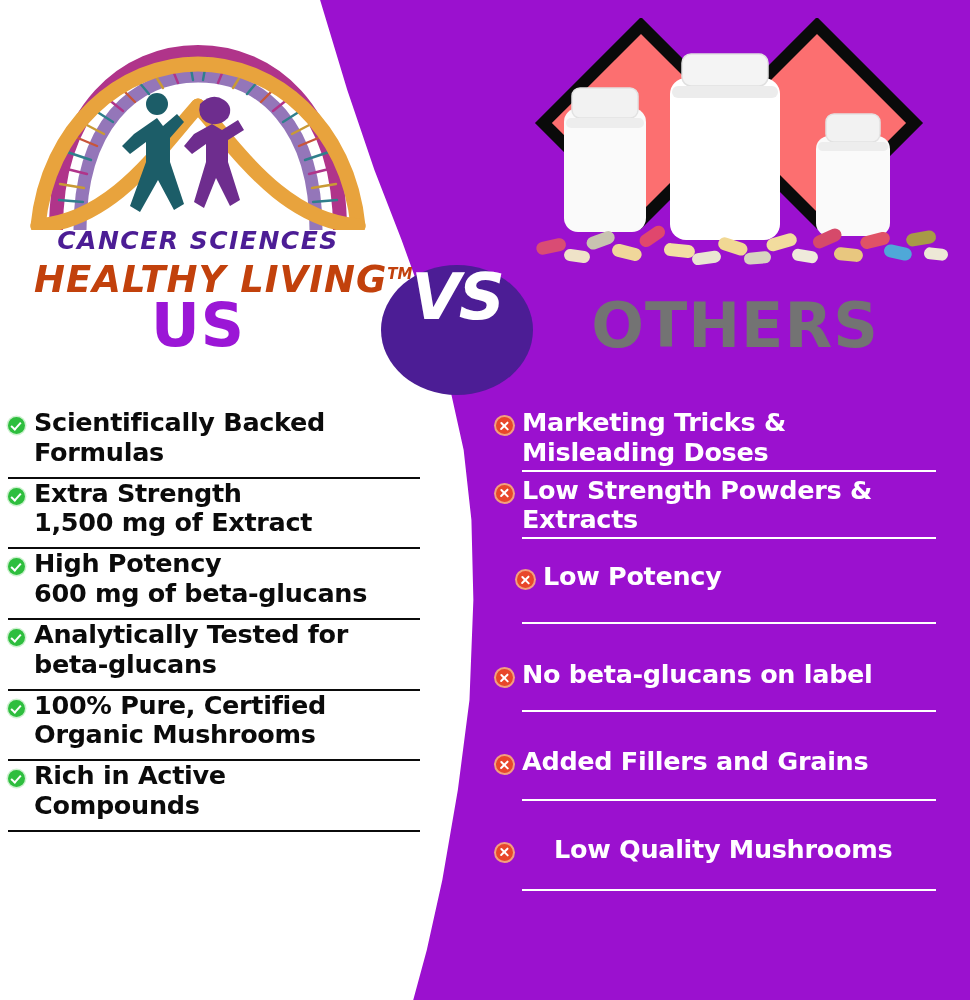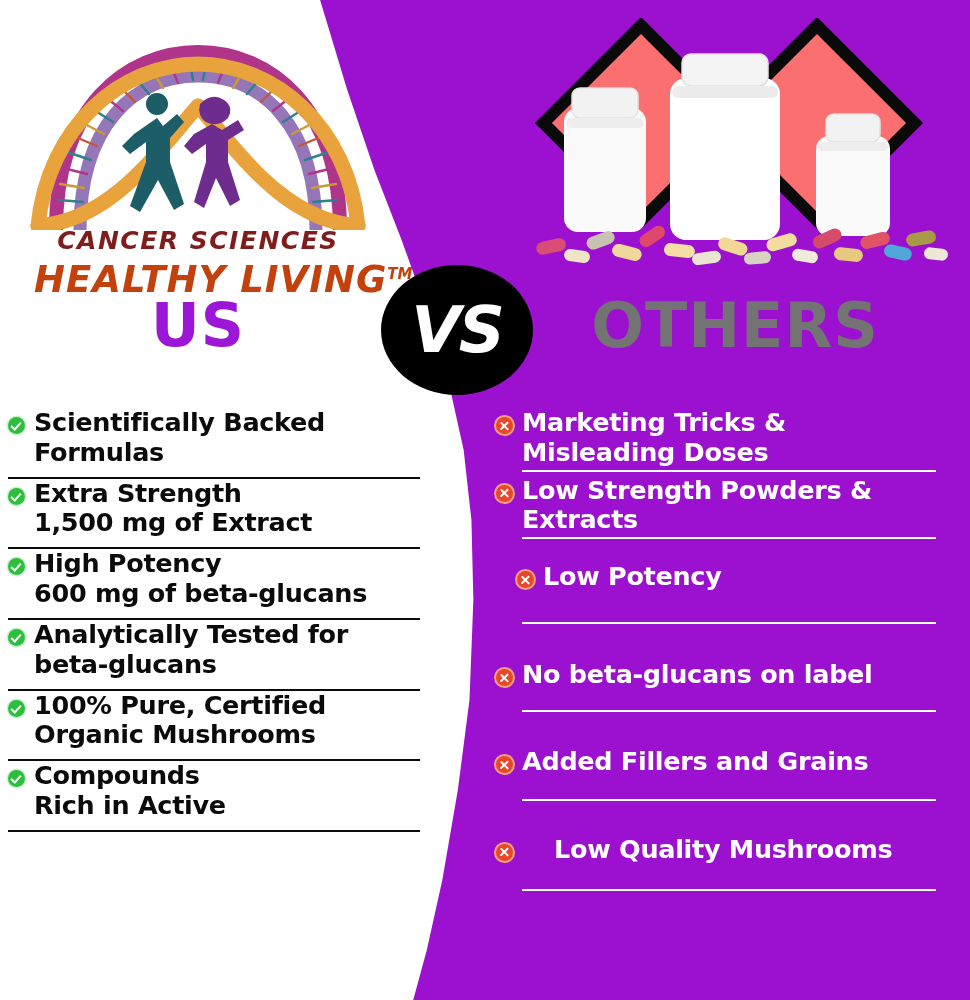--- a/index.html
+++ b/index.html
@@ -45,40 +45,40 @@
       42.8% 46%, 40.6% 34%, 37.0% 22%, 32.4% 10%
     );
   }
 
   
   .logo-block{position:absolute;left:18px;top:30px;width:360px;height:260px;}
   .logo-svg{display:block;width:360px;height:200px;}
   .brand-line1{
     position:absolute;left:0;top:196px;width:360px;text-align:center;
     font-family:"DejaVu Sans", sans-serif;font-weight:700;font-style:italic;
-    font-size:25px;letter-spacing:1.5px;color:#7f1d1d;
+    font-size:25px;letter-spacing:1.5px;color:#4c1d95;
   }
   .brand-line2{
     position:absolute;left:16px;top:228px;width:360px;text-align:center;
     font-family:"DejaVu Sans", sans-serif;font-weight:700;font-style:italic;
     font-size:37px;letter-spacing:1px;color:#c2410c;white-space:nowrap;
   }
   .brand-tm{font-size:15px;vertical-align:super;letter-spacing:0;}
 
   .us-title{
     position:absolute;left:18px;top:295px;width:360px;text-align:center;
     font-family:"DejaVu Sans", sans-serif;font-weight:700;font-size:60px;
     color:#9B16D6;letter-spacing:1px;line-height:1;
   }
 
   
   .vs-badge{
     position:absolute;left:381px;top:265px;width:152px;height:130px;
-    border-radius:50%;background:#000000;
-    display:flex;align-items:center;justify-content:center;
+    border-radius:50%;background:#4c1d95;
+    display:flex;justify-content:center;
   }
   .vs-badge span{
     font-family:"DejaVu Sans", sans-serif;font-weight:700;font-style:italic;
     font-size:64px;color:#ffffff;letter-spacing:-2px;line-height:1;
   }
 
   
   .others-art{position:absolute;left:520px;top:18px;width:430px;height:270px;}
   .others-title{
     position:absolute;left:520px;top:295px;width:430px;text-align:center;
@@ -300,22 +300,22 @@
           <div class="row-text">Organic Mushrooms</div>
         </div>
       </div>
       <div class="rule"></div>
     </div>
 
     <div class="cell">
       <div class="row">
         <span class="icon-ok"></span>
         <div class="row-inner">
+          <div class="row-text">Rich in Active</div>
           <div class="row-text">Compounds</div>
-          <div class="row-text">Rich in Active</div>
         </div>
       </div>
       <div class="rule"></div>
     </div>
 
   </div>
 
   <div class="list list-right">
 
     <div class="cell">

